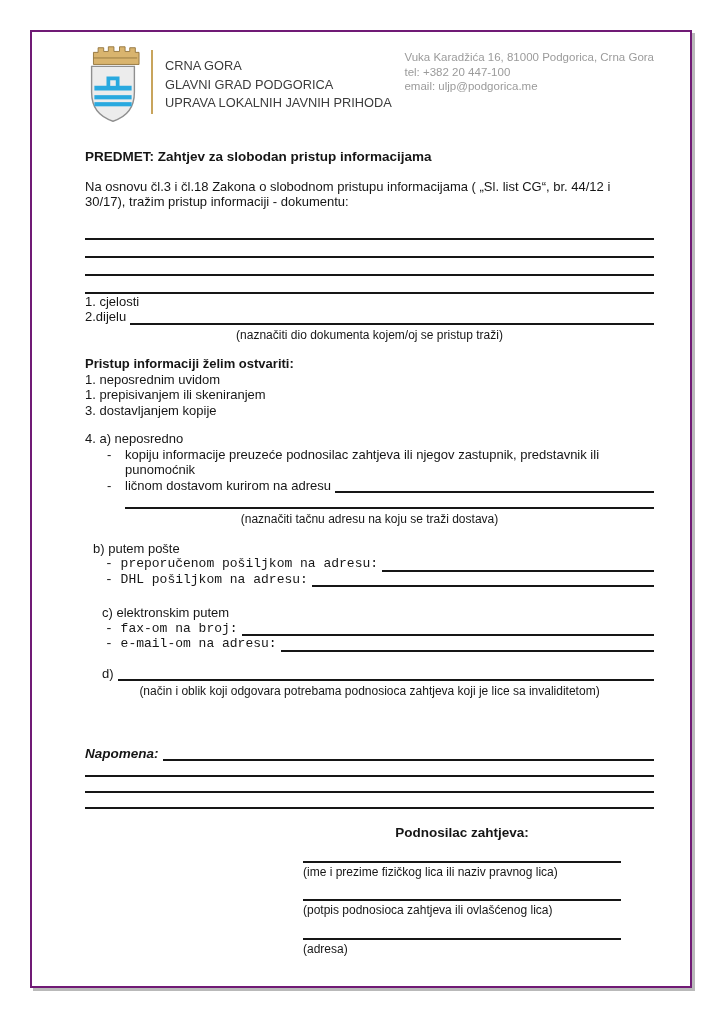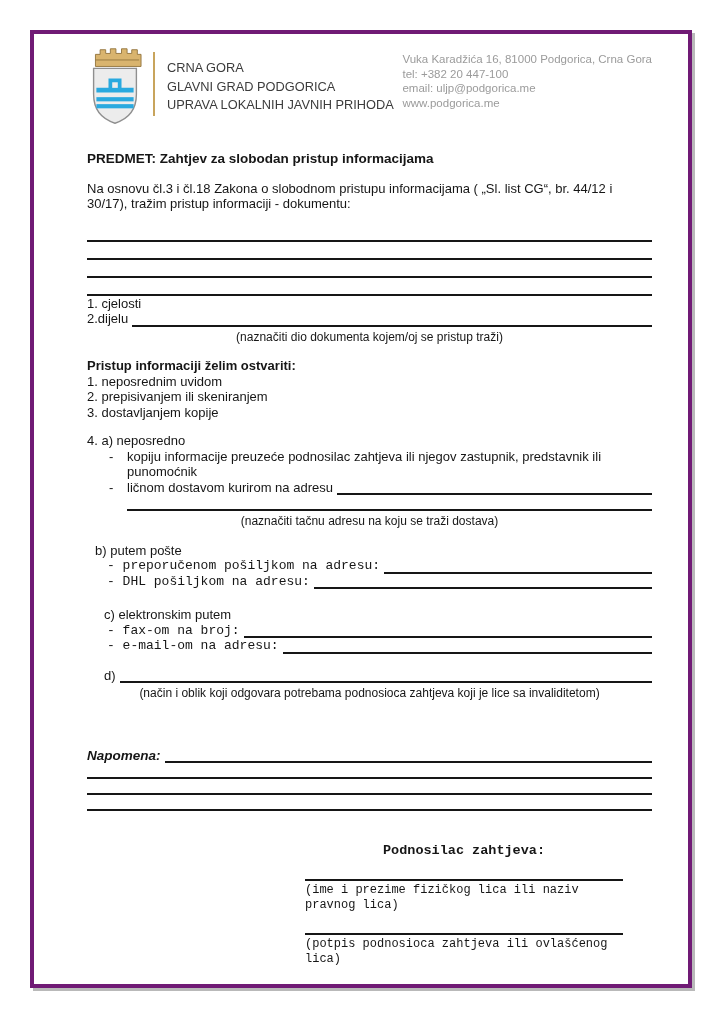--- a/index.html
+++ b/index.html
@@ -1,18 +1,18 @@
 <!DOCTYPE html>
 <html><head>
 <meta charset="utf-8">
 <style>
   html,body{margin:0;padding:0;background:#ffffff;}
   body{width:724px;height:1024px;position:relative;font-family:"Liberation Sans",sans-serif;color:#161616;}
   .page{position:absolute;left:30px;top:30px;width:662px;height:958px;background:#fff;
-        border:4px solid #701a75;box-shadow:3px 3px 0 #b9b9b9;box-sizing:border-box;overflow:hidden;}
+        border:2px solid #701a75;box-shadow:3px 3px 0 #b9b9b9;box-sizing:border-box;overflow:hidden;}
   .content{padding:12px 36px 0 53px;font-size:13px;line-height:15.5px;}
 
   
   .hdr{display:flex;align-items:flex-start;}
   .logo svg{width:56px;height:80px;display:block;}
   .hdr-sep{width:2px;background:#c8a45c;height:64px;margin:6px 12px 0 10px;}
   .org{font-size:12.8px;color:#3c3c3c;line-height:18.5px;padding-top:13px;white-space:nowrap;}
   .contact{margin-left:auto;font-size:11.5px;color:#9b9b9b;line-height:14.5px;padding-top:6px;text-align:left;white-space:nowrap;}
   .subject{margin-top:25px;font-size:13.5px;font-weight:bold;}
   .intro{margin:14px 0 0 0;}
@@ -40,21 +40,21 @@
   .full-line{border-bottom:2px solid #161616;height:14px;}
 
   .gap-b{margin-top:13px;}
   .gap-c{margin-top:18px;}
   .gap-d{margin-top:14px;}
 
   .napomena-row{margin-top:46px;display:flex;align-items:flex-end;}
   .napomena-lbl{font-weight:bold;font-style:italic;font-size:13.5px;white-space:nowrap;}
   .napomena-lines .wline{height:14px;}
 
-  .sig{margin-left:218px;width:318px;margin-top:32px;font-family:Liberation Mono, monospace;}
+  .sig{margin-left:218px;width:318px;margin-top:16px;}
   .sig-title{text-align:center;font-weight:bold;font-size:13.5px;margin-bottom:4px;}
   .sig-line{border-bottom:2px solid #161616;height:16px;}
   .sig-caption{text-align:left;font-size:12px;margin:2px 0 3px 0;}
 </style>
 </head>
 <body>
 
 <div class="page">
   <div class="content">
 
@@ -77,21 +77,20 @@
       <div class="hdr-sep"></div>
       <div class="org">
         <div>CRNA GORA</div>
         <div>GLAVNI GRAD PODGORICA</div>
         <div>UPRAVA LOKALNIH JAVNIH PRIHODA</div>
       </div>
       <div class="contact">
         <div>Vuka Karadžića 16, 81000 Podgorica, Crna Gora</div>
         <div>tel: +382 20 447-100</div>
         <div>email: uljp@podgorica.me</div>
-        <div>www.podgorica.me</div>
       </div>
     </header>
 
     <div class="subject">PREDMET: Zahtjev za slobodan pristup informacijama</div>
 
     <p class="intro">Na osnovu čl.3 i čl.18 Zakona o slobodnom pristupu informacijama ( „Sl. list CG“, br. 44/12 i 30/17), tražim pristup informaciji - dokumentu:</p>
 
     <div class="write-lines">
       <div class="wline"></div>
       <div class="wline"></div>
@@ -101,21 +100,21 @@
 
     <div class="li">1. cjelosti</div>
     <div class="row">
       <span class="lbl">2.dijelu</span>
       <span class="fill"></span>
     </div>
     <div class="caption">(naznačiti dio dokumenta kojem/oj se pristup traži)</div>
 
     <div class="sec-title gap-b">Pristup informaciji želim ostvariti:</div>
     <div class="li">1. neposrednim uvidom</div>
-    <div class="li">2. prepisivanjem ili skeniranjem</div>
+    <div class="li">1. prepisivanjem ili skeniranjem</div>
     <div class="li">3. dostavljanjem kopije</div>
 
     <div class="li gap-b">4. a) neposredno</div>
     <div class="dash-item">
       <span class="dash">-</span>
       <span class="dash-body">kopiju informacije preuzeće podnosilac zahtjeva ili njegov zastupnik, predstavnik ili punomoćnik</span>
     </div>
     <div class="dash-item">
       <span class="dash">-</span>
       <span class="dash-body row">

